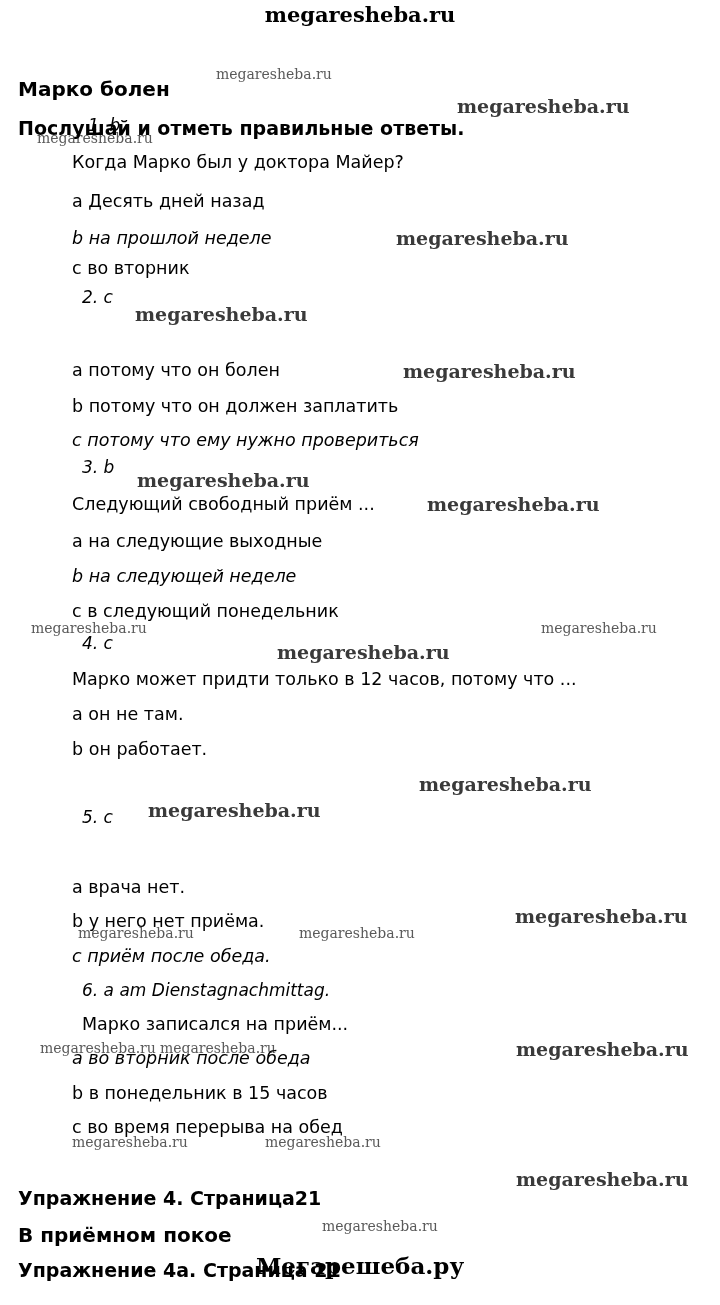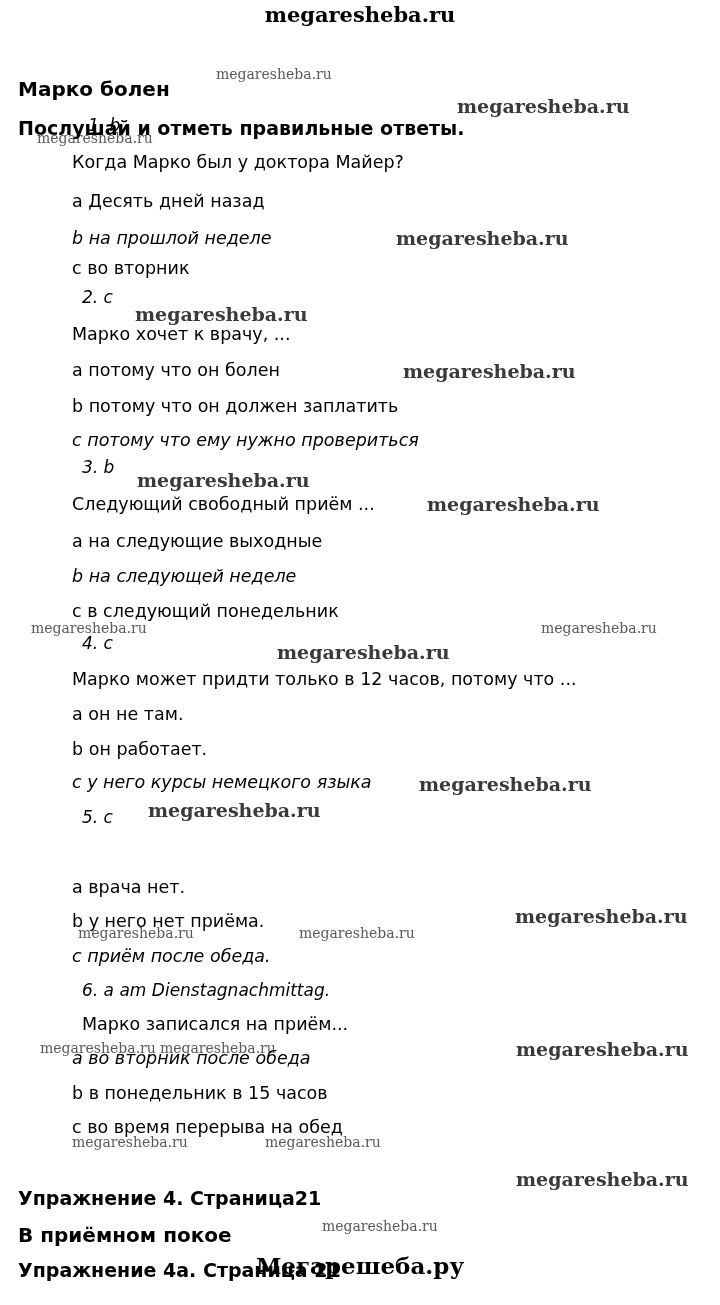--- a/index.html
+++ b/index.html
@@ -118,36 +118,34 @@
 
   <div class="h-bold" style="left:18px; top:82px;">Послушай и отметь правильные ответы.</div>
 
   <div class="num" style="left:88px; top:115px;">1. b</div>
   <div class="line" style="left:72px; top:152px;">Когда Марко был у доктора Майер?</div>
   <div class="line" style="left:72px; top:191px;">a Десять дней назад</div>
   <div class="line it" style="left:72px; top:228px;">b на прошлой неделе</div>
   <div class="line" style="left:72px; top:258px;">c  во вторник</div>
 
   <div class="num" style="left:82px; top:287px;">2. c</div>
-  <div class="line" style="left:72px; top:324px;">Марко хочет к врачу, ...</div>
   <div class="line" style="left:72px; top:360px;">a  потому что он болен</div>
   <div class="line" style="left:72px; top:396px;">b потому что он должен заплатить</div>
   <div class="line it" style="left:72px; top:430px;">c потому что ему нужно провериться</div>
 
   <div class="num" style="left:82px; top:457px;">3. b</div>
   <div class="line" style="left:72px; top:494px;">Следующий свободный приём ...</div>
   <div class="line" style="left:72px; top:531px;">a на следующие выходные</div>
   <div class="line it" style="left:72px; top:566px;">b на следующей неделе</div>
   <div class="line" style="left:72px; top:601px;">c в следующий понедельник</div>
 
   <div class="num" style="left:82px; top:633px;">4. c</div>
   <div class="line" style="left:72px; top:669px;">Марко может придти только в 12 часов, потому что ...</div>
   <div class="line" style="left:72px; top:704px;">a он не там.</div>
   <div class="line" style="left:72px; top:739px;">b он работает.</div>
-  <div class="line it" style="left:72px; top:772px;">c у него курсы немецкого языка</div>
 
   <div class="num" style="left:82px; top:807px;">5. c</div>
   <div class="line" style="left:72px; top:877px;">a врача нет.</div>
   <div class="line" style="left:72px; top:911px;">b у него нет приёма.</div>
   <div class="line it" style="left:72px; top:946px;">c приём после обеда.</div>
 
   <div class="num" style="left:82px; top:980px;">6. a am Dienstagnachmittag.</div>
   <div class="line" style="left:82px; top:1014px;">Марко записался на приём...</div>
   <div class="line it" style="left:72px; top:1048px;">a во вторник после обеда</div>
   <div class="line" style="left:72px; top:1083px;">b в понедельник в 15 часов</div>

